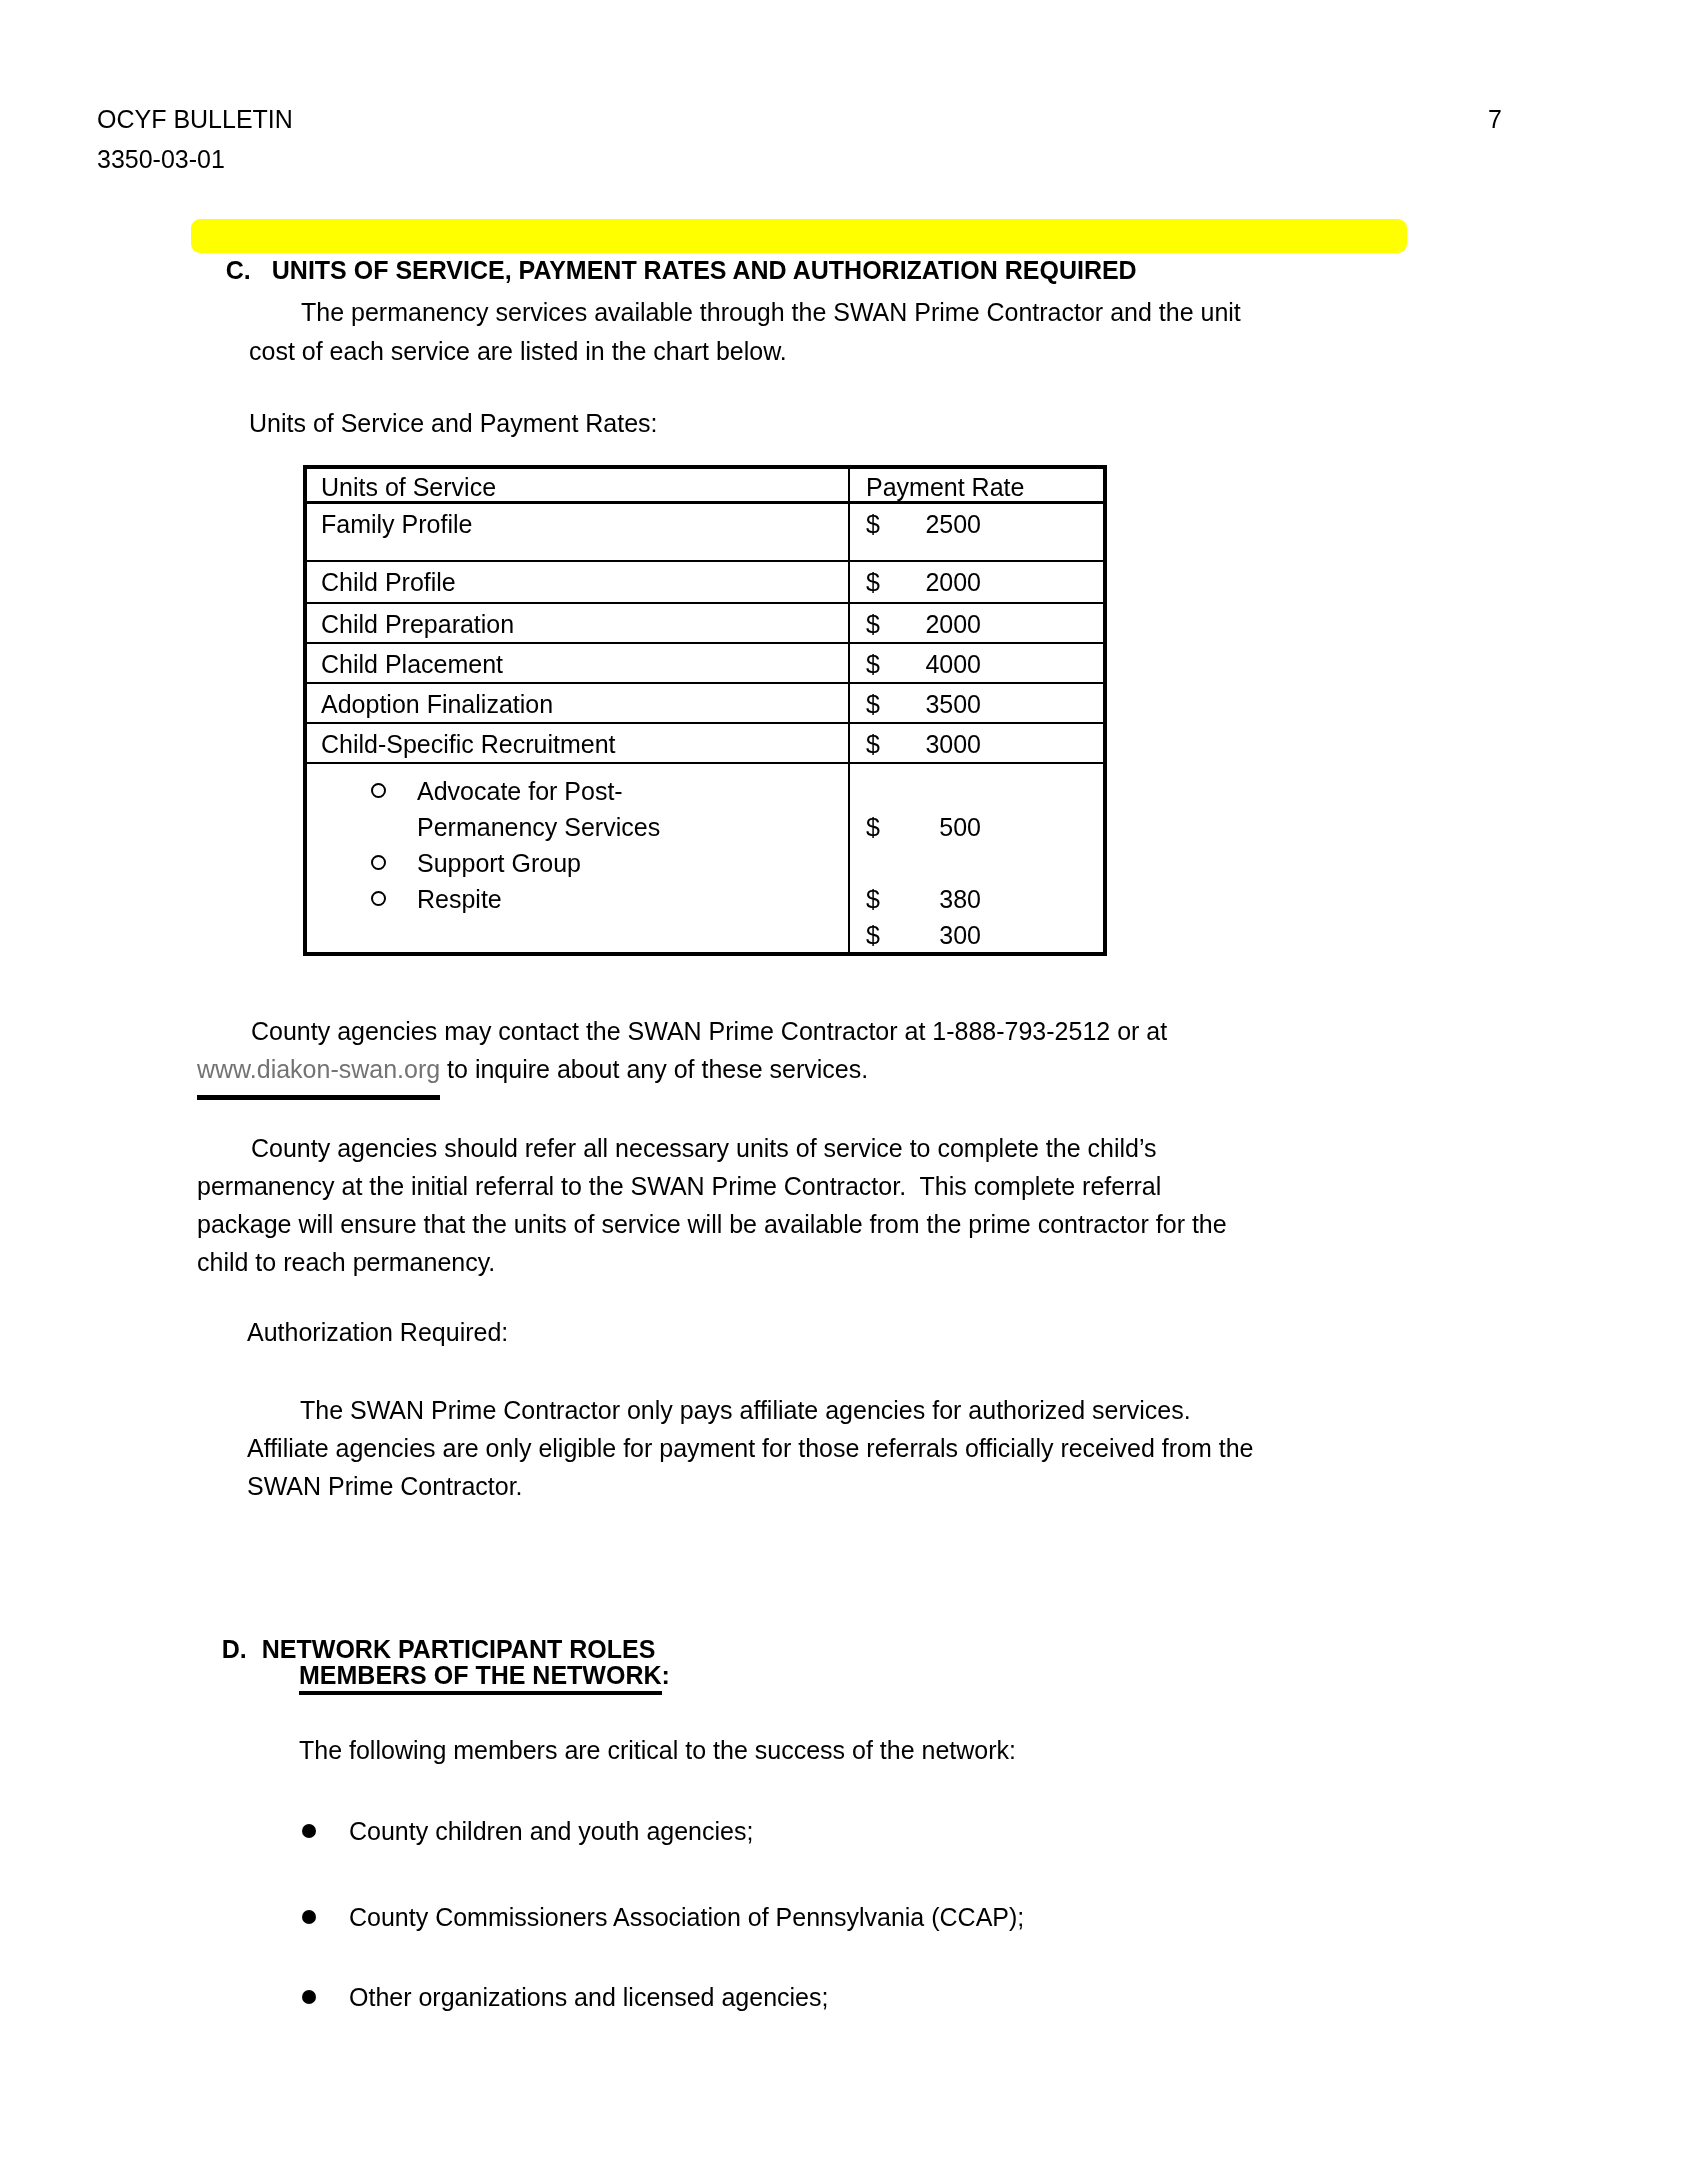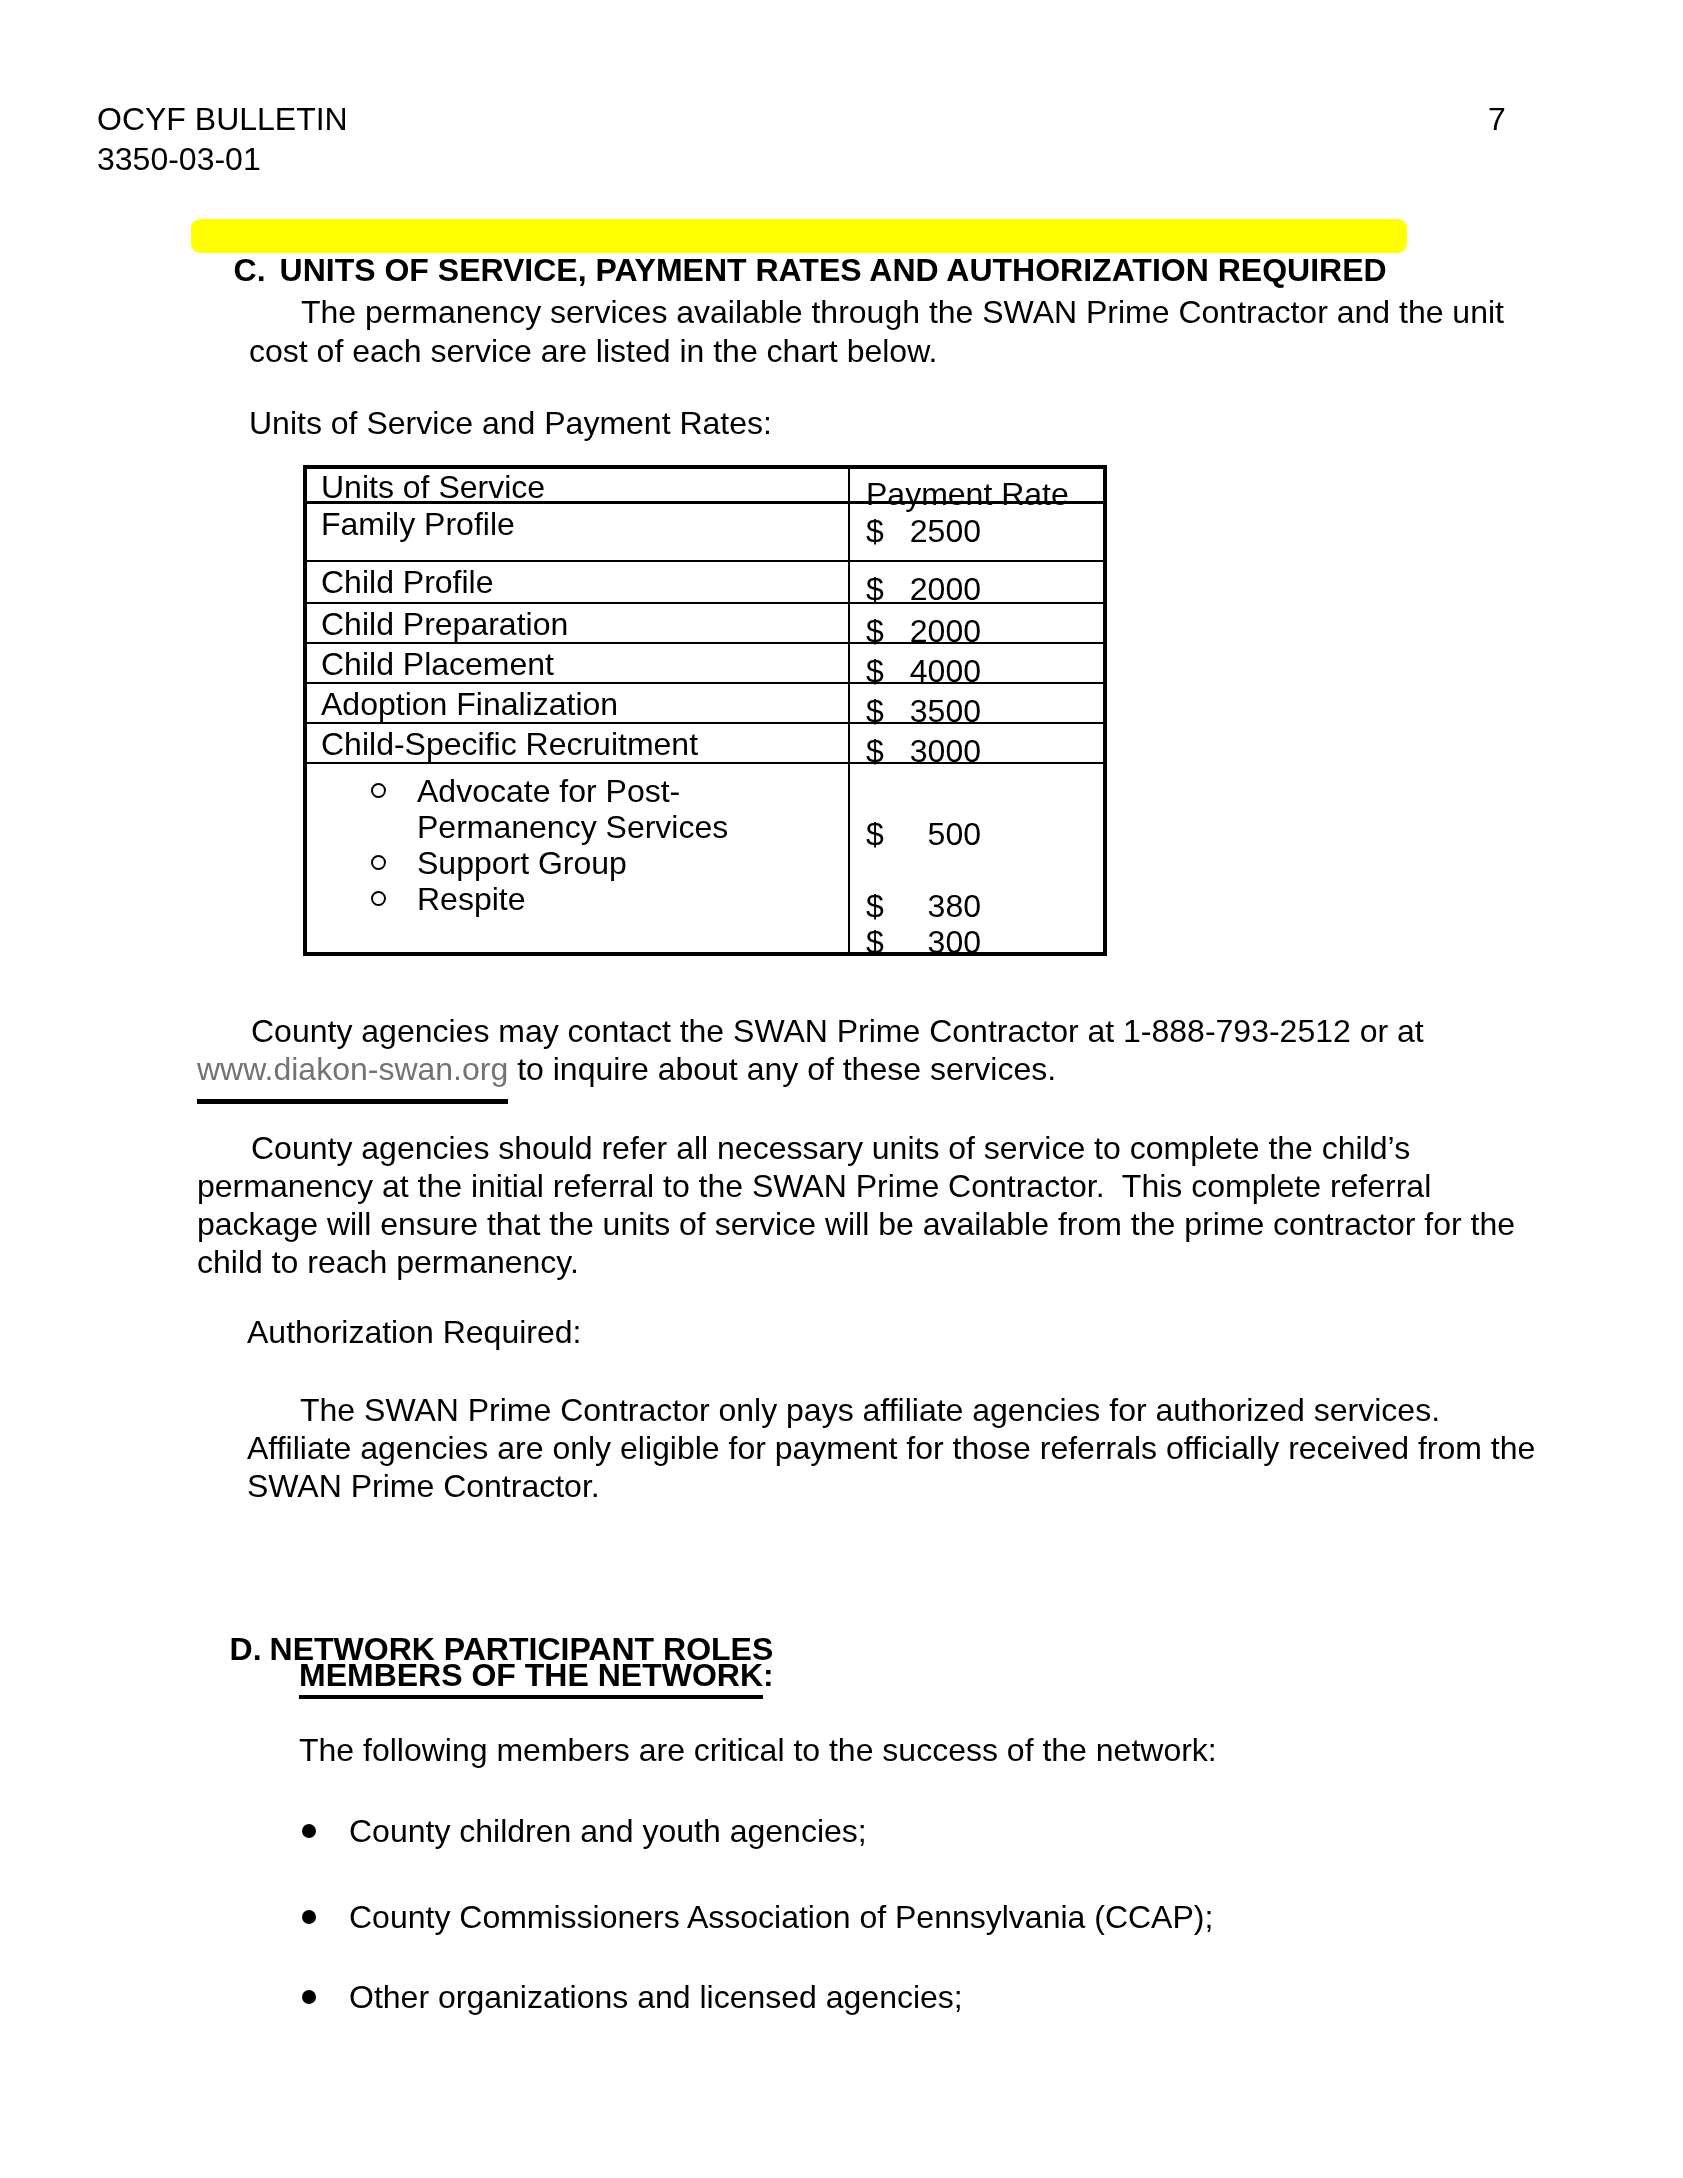--- a/index.html
+++ b/index.html
@@ -1,20 +1,20 @@
 <!DOCTYPE html>
 <html><head>
 <meta charset="utf-8">
 <style>
   html,body { margin:0; padding:0; background:#e8e8e8; }
   .page {
     position:relative; width:1683px; height:2178px; margin:0 auto;
     background:#ffffff; color:#000;
     font-family:"Liberation Sans","DejaVu Sans",sans-serif;
-    font-size:32px; line-height:38px;
+    font-size:25px; line-height:38px;
     overflow:hidden;
   }
   .abs { position:absolute; }
   .line { white-space:pre; }
 
   
   .doc-header { left:97px; top:99px; line-height:40px; }
   .page-num   { left:1488px; top:99px; line-height:40px; }
 
   
@@ -47,21 +47,21 @@
     left:303px; top:465px; width:804px; height:491px;
     border:4px solid #000; box-sizing:border-box;
   }
   .t-row { display:flex; box-sizing:border-box; border-bottom:2px solid #000; line-height:36px; }
   .t-row.hdr { height:35px; border-bottom-width:3px; }
   .t-row.r-tall { height:58px; }
   .t-row.r-med  { height:42px; }
   .t-row.r-std  { height:40px; }
   .t-row.grp    { height:190px; border-bottom:none; line-height:36px; }
   .c1 { width:543px; box-sizing:border-box; border-right:2px solid #000; padding:2px 0 0 14px; }
-  .c2 { flex:1; display:flex; align-items:flex-start; padding:2px 10px 0 16px; box-sizing:border-box;margin-top:7px; }
+  .c2 { flex:1; display:flex; align-items:flex-start; padding:2px 10px 0 16px; box-sizing:border-box; }
   .hdr .c1, .hdr .c2 { padding-top:0; }
   .cur { display:inline-block; width:40px; }
   .amt { display:inline-block; width:75px; text-align:right; }
   .grp .c1 { padding-top:9px; }
   .grp .c2 { padding-top:9px; display:block; }
   .grp-item { display:flex; padding-left:50px; }
   .circ {
     flex:0 0 15px; width:15px; height:15px; margin-top:10px;
     border:2px solid #000; border-radius:50%; box-sizing:border-box;
   }

